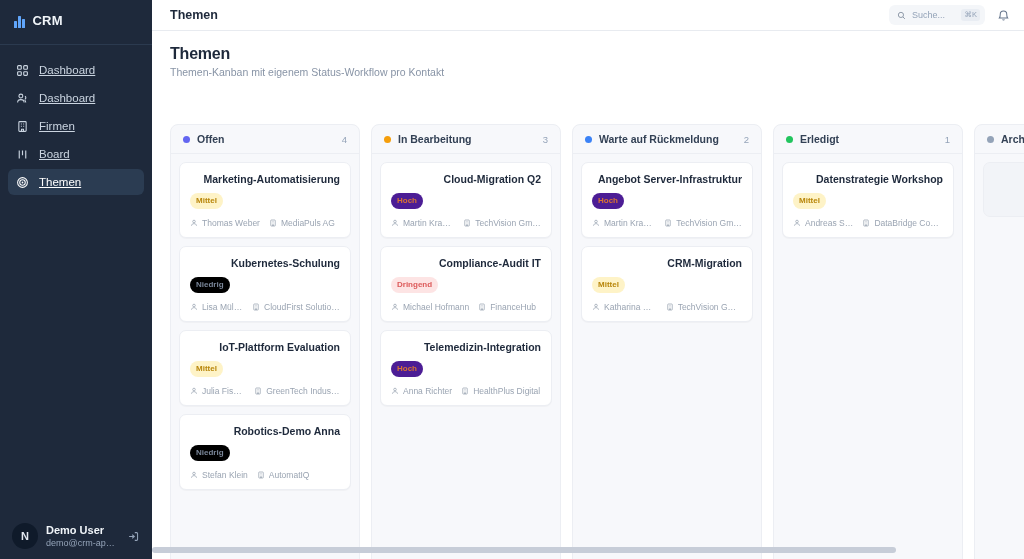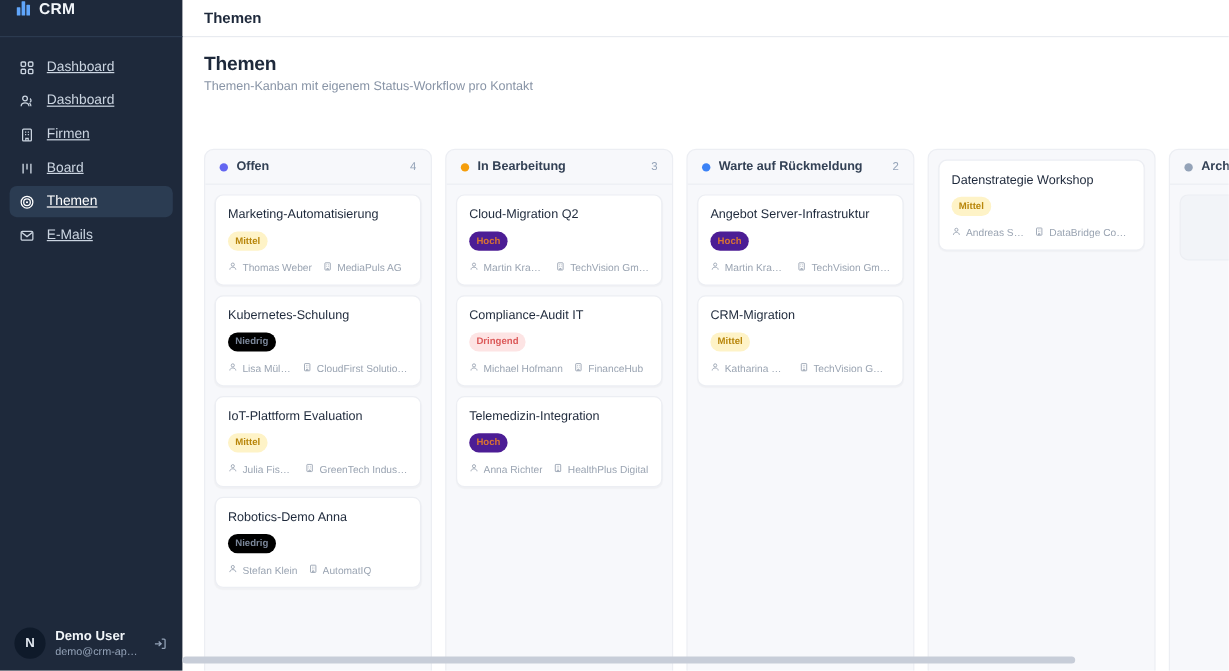--- a/index.html
+++ b/index.html
@@ -13,22 +13,22 @@
 
   
   .sidebar {
     width: 152px; height: 559px;
     background: #1e293b;
     display: flex; flex-direction: column;
     flex: 0 0 152px;
     position: relative;
   }
   .brand {
-    height: 32px; display: flex; align-items: flex-start; gap: 8px;
-    padding: 0 14px; margin-top: 0;
+    height: 32px; display: flex; align-items: flex-end; gap: 8px;
+    padding: 16px 14px; margin-top: 12px;
     border-bottom: 1px solid #2b3a4f;
     height: 31px;
   }
   .brand-icon { display: flex; align-items: flex-end; gap: 1.5px; height: 13px; }
   .brand-icon i { display: block; width: 2.5px; background: #60a5fa; border-radius: .5px; }
   .brand-icon i:nth-child(1) { height: 7px; }
   .brand-icon i:nth-child(2) { height: 12px; }
   .brand-icon i:nth-child(3) { height: 9px; }
   .brand-name { color: #f1f5f9; font-size: 13px; font-weight: bold; letter-spacing: .2px; }
 
@@ -111,31 +111,31 @@
   .dot { width: 7px; height: 7px; border-radius: 50%; flex: 0 0 7px; }
   .col-title { font-size: 10.5px; font-weight: bold; color: #334155; flex: 1 1 auto; white-space: nowrap; overflow: hidden; }
   .col-count { font-size: 9.5px; color: #94a3b8; }
   .col-body { padding: 8px; display: flex; flex-direction: column; gap: 8px; flex: 1 1 auto; overflow: hidden; }
 
   .card {
     background: #ffffff; border: 1px solid #eceef3; border-radius: 7px;
     padding: 9px 10px 9px; box-shadow: 0 1px 1px rgba(15,23,42,.03);
     cursor: pointer;
   }
-  .card-title { font-size: 10.5px; font-weight: normal; color: #1e293b; line-height: 14px; }
+  .card-title { font-size: 10.5px; font-weight: bold; color: #1e293b; line-height: 14px; text-align: right; }
   .badge {
     display: inline-block; margin-top: 7px;
     font-size: 8px; line-height: 1; padding: 4px 6px; border-radius: 9px; font-weight: bold;
   }
   .badge.mittel  { background: #fef3c7; color: #b8860b; }
   .badge.hoch    { background: #4c1d95; color: #d97333; }
   .badge.dringend{ background: #fde4e4; color: #dc5a5a; }
   .badge.niedrig { background: #000000; color: #7a8699; }
   .card-meta { display: flex; align-items: center; gap: 9px; margin-top: 9px; min-width: 0; }
-  .meta-item { display: flex; gap: 4px; font-size: 8.5px; color: #9aa4b2; min-width: 0; }
+  .meta-item { display: flex; align-items: center; gap: 4px; font-size: 8.5px; color: #9aa4b2; min-width: 0; }
   .meta-item span { white-space: nowrap; overflow: hidden; text-overflow: ellipsis; }
   .meta-item .mi { width: 8px; height: 8px; flex: 0 0 8px; color: #9aa4b2; }
   .meta-item .mi svg { width: 8px; height: 8px; display: block; }
 
   .card-ghost { background: #f2f4f8; border: 1px solid #eceef3; border-radius: 7px; height: 55px; }
 
   
   .hscroll { position: absolute; left: 0; bottom: 6px; width: 864px; height: 6px; }
   .hscroll-thumb { height: 6px; border-radius: 3px; background: #c7cdd8; width: 744px; }
 </style>
@@ -196,29 +196,20 @@
       </div>
       <div class="nav-item active">
         <span class="nav-icon">
             <svg viewBox="0 0 16 16" fill="none" stroke="currentColor" stroke-width="1.3">
               <circle cx="8" cy="8" r="6"></circle>
               <circle cx="8" cy="8" r="3.4"></circle>
               <circle cx="8" cy="8" r="1.1" fill="currentColor" stroke="none"></circle>
             </svg>
           </span>
         <span>Themen</span>
-      </div>
-      <div class="nav-item">
-        <span class="nav-icon">
-            <svg viewBox="0 0 16 16" fill="none" stroke="currentColor" stroke-width="1.3">
-              <rect x="2" y="3.5" width="12" height="9" rx="1.3"></rect>
-              <path d="M2.6 4.6 8 8.8l5.4-4.2"></path>
-            </svg>
-          </span>
-        <span>E-Mails</span>
       </div>
     </nav>
 
     <div class="sidebar-bottom">
       <div class="user-row">
         <div class="avatar">N</div>
         <div class="user-meta">
           <div class="user-name">Demo User</div>
           <div class="user-mail">demo@crm-app.lo...</div>
         </div>
@@ -229,20 +220,38 @@
             </svg>
           </span>
       </div>
     </div>
   </aside>
 
   <div class="main">
 
     <div class="topbar">
       <div class="topbar-title">Themen</div>
+      <div class="topbar-right">
+        <div class="search-box">
+          <span class="si">
+              <svg viewBox="0 0 16 16" fill="none" stroke="currentColor" stroke-width="1.7">
+                <circle cx="7" cy="7" r="4.6"></circle>
+                <path d="M10.5 10.5 14 14"></path>
+              </svg>
+            </span>
+          <span class="search-ph">Suche...</span>
+          <span class="kbd">⌘K</span>
+        </div>
+        <span class="bell">
+            <svg viewBox="0 0 16 16" fill="none" stroke="currentColor" stroke-width="1.25">
+              <path d="M4 6.6a4 4 0 0 1 8 0c0 3.2 1 4.4 1 4.4H3s1-1.2 1-4.4Z"></path>
+              <path d="M6.8 13a1.4 1.4 0 0 0 2.4 0"></path>
+            </svg>
+          </span>
+      </div>
     </div>
 
     <div class="page-head">
       <div class="page-title">Themen</div>
       <div class="page-sub">Themen-Kanban mit eigenem Status-Workflow pro Kontakt</div>
     </div>
 
     <div class="board-wrap">
       <div class="board" id="board">
           <div class="col">
@@ -446,20 +455,25 @@
                         <rect x="3.5" y="2" width="9" height="12" rx="1"></rect>
                         <path d="M6.2 5.2h1M8.8 5.2h1M6.2 8h1M8.8 8h1M6.9 14v-2.6h2.2V14"></path>
                       </svg>
                     </span>
                     <span>TechVision GmbH</span>
                   </span>
                 </div></div>
             </div>
           </div>
           <div class="col">
+            <div class="col-head">
+              <span class="dot" style="background:#22c55e"></span>
+              <span class="col-title">Erledigt</span>
+              <span class="col-count">1</span>
+            </div>
             <div class="col-body">
               <div class="card"><div class="card-title">Datenstrategie Workshop</div><span class="badge mittel">Mittel</span><div class="card-meta">
                   <span class="meta-item">
                     <span class="mi">
                       <svg viewBox="0 0 16 16" fill="none" stroke="currentColor" stroke-width="1.5">
                         <circle cx="8" cy="5" r="2.6"></circle>
                         <path d="M3 13.5c0-2.6 2.2-4.2 5-4.2s5 1.6 5 4.2"></path>
                       </svg>
                     </span>
                     <span>Andreas Sch...</span>

